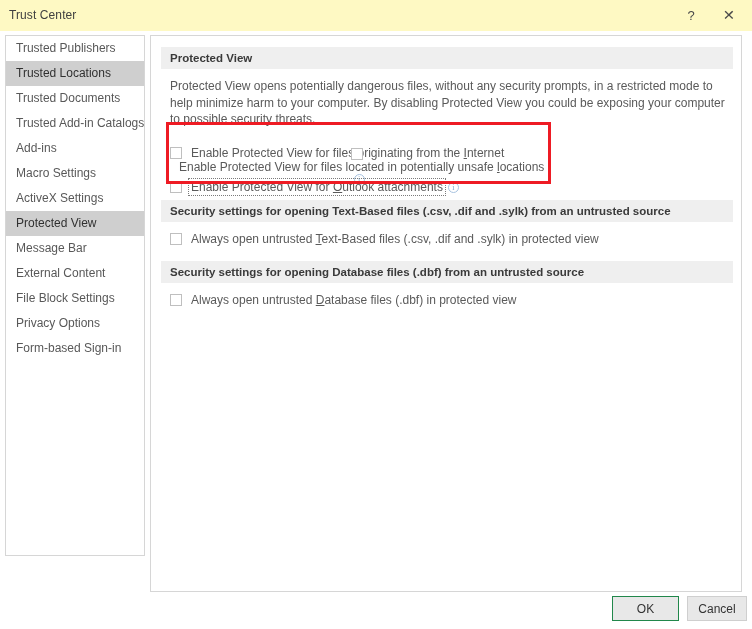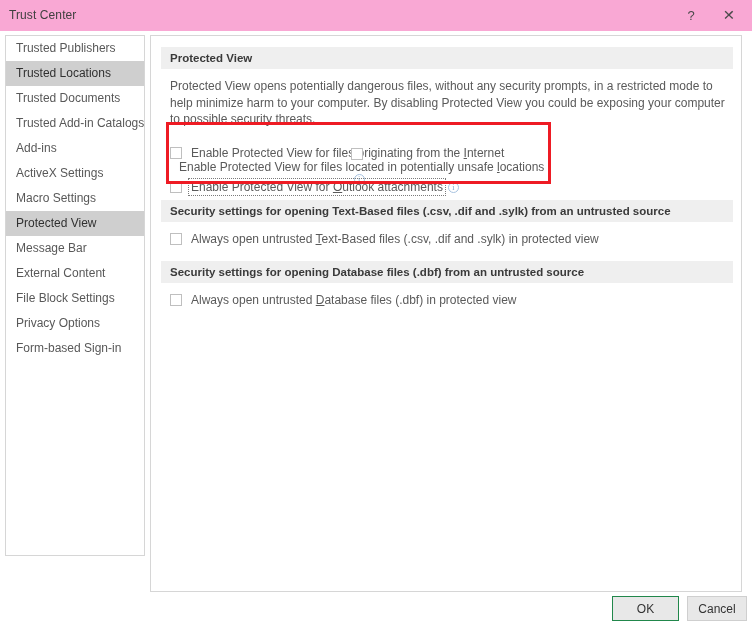--- a/index.html
+++ b/index.html
@@ -15,21 +15,21 @@
     color: #444444;
     overflow: hidden;
     position: relative;
   }
 
   
   .titlebar {
     position: absolute;
     left: 0; top: 0;
     width: 752px; height: 31px;
-    background: #f9a8d4;
+    background: #fef9c3;
     box-sizing: border-box;
   }
   .titlebar-title {
     position: absolute;
     left: 9px; top: 8px;
     font-size: 12px;
     color: #404040;
     letter-spacing: 0.1px;
   }
   .titlebar-btn {
@@ -204,22 +204,22 @@
     <span class="x-glyph">✕</span>
   </div>
 </div>
 
 <div class="sidebar" id="sidebar">
     <div class="side-item"><span>Trusted Publishers</span></div>
     <div class="side-item selected"><span>Trusted Locations</span></div>
     <div class="side-item"><span>Trusted Documents</span></div>
     <div class="side-item"><span>Trusted Add-in Catalogs</span></div>
     <div class="side-item"><span>Add-ins</span></div>
+    <div class="side-item"><span>Macro Settings</span></div>
     <div class="side-item"><span>ActiveX Settings</span></div>
-    <div class="side-item"><span>Macro Settings</span></div>
     <div class="side-item selected"><span>Protected View</span></div>
     <div class="side-item"><span>Message Bar</span></div>
     <div class="side-item"><span>External Content</span></div>
     <div class="side-item"><span>File Block Settings</span></div>
     <div class="side-item"><span>Privacy Options</span></div>
     <div class="side-item"><span>Form-based Sign-in</span></div>
   </div>
 
 <div class="mainpanel">
 

